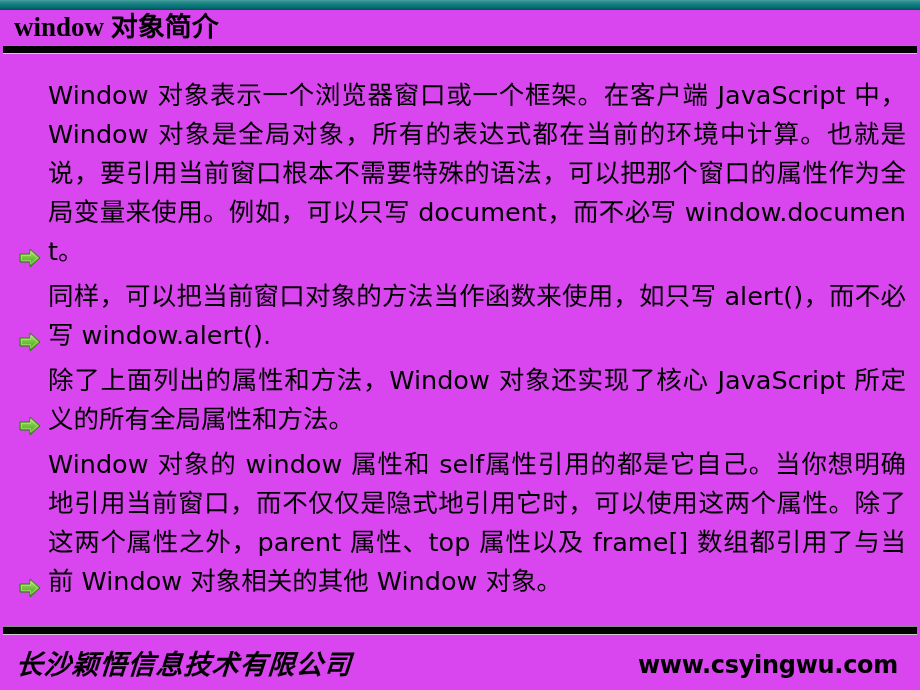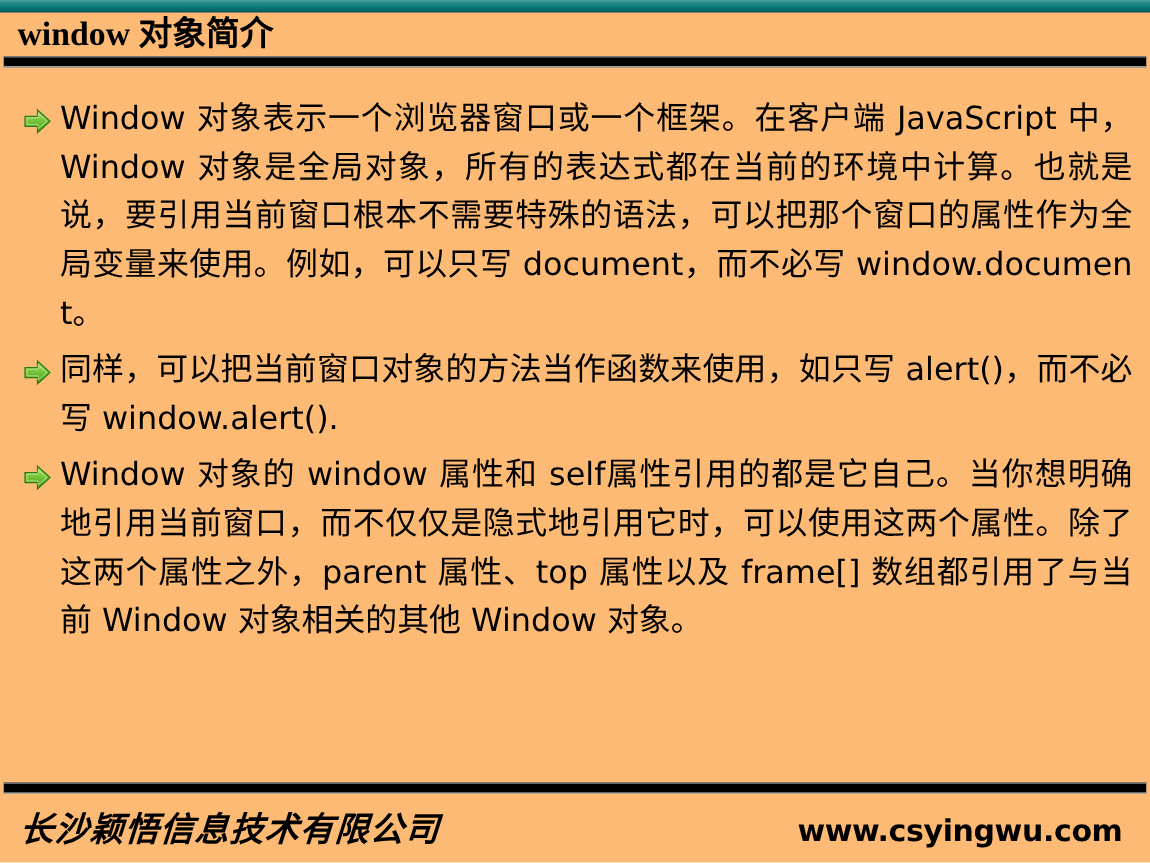--- a/index.html
+++ b/index.html
@@ -10,21 +10,21 @@
   }
   body {
     font-family: "Liberation Sans", "DejaVu Sans", sans-serif;
     -webkit-font-smoothing: antialiased;
   }
 
   .slide {
     position: relative;
     width: 920px;
     height: 690px;
-    background: #fdba74;
+    background: #d946ef;
     overflow: hidden;
     box-sizing: border-box;
   }
 
   
   .top-gradient-bar {
     position: absolute;
     left: 0;
     top: 0;
     width: 920px;
@@ -83,21 +83,21 @@
     left: 0;
     top: 60px;
     width: 920px;
     height: 562px;
     padding: 16px 14px 0 18px;
     box-sizing: border-box;
   }
 
   .bullet-item {
     display: flex;
-    align-items: flex-start;
+    align-items: flex-end;
     margin-bottom: 6px;
   }
 
   .bullet-arrow {
     flex: 0 0 auto;
     width: 24px;
     height: 26px;
     margin-top: 8px;
     margin-right: 6px;
     display: block;
@@ -201,20 +201,34 @@
             <stop offset="45%" stop-color="#78c63a"></stop>
             <stop offset="100%" stop-color="#3f9e1b"></stop>
           </linearGradient>
         </defs>
         <path d="M2 8 L12 8 L12 3 L22 12 L12 21 L12 16 L2 16 Z" fill="url(#ga1)" stroke="#2f7a12" stroke-width="1"></path>
         <path d="M3.5 9.3 L12.5 9.3 L12.5 6 L19.5 12 L12.5 18 L12.5 14.7 L3.5 14.7 Z" fill="none" stroke="#d6f0b5" stroke-width="0.8" opacity="0.65"></path>
       </svg>
       <div class="bullet-text">同样，可以把当前窗口对象的方法当作函数来使用，如只写 alert()，而不必写 window.alert().</div>
     </div>
 
+    <div class="bullet-item">
+      <svg class="bullet-arrow" viewBox="0 0 24 24" aria-hidden="true">
+        <defs>
+          <linearGradient id="ga2" x1="0" y1="0" x2="0" y2="1">
+            <stop offset="0%" stop-color="#b6e58a"></stop>
+            <stop offset="45%" stop-color="#78c63a"></stop>
+            <stop offset="100%" stop-color="#3f9e1b"></stop>
+          </linearGradient>
+        </defs>
+        <path d="M2 8 L12 8 L12 3 L22 12 L12 21 L12 16 L2 16 Z" fill="url(#ga2)" stroke="#2f7a12" stroke-width="1"></path>
+        <path d="M3.5 9.3 L12.5 9.3 L12.5 6 L19.5 12 L12.5 18 L12.5 14.7 L3.5 14.7 Z" fill="none" stroke="#d6f0b5" stroke-width="0.8" opacity="0.65"></path>
+      </svg>
+      <div class="bullet-text">除了上面列出的属性和方法，Window 对象还实现了核心 JavaScript 所定义的所有全局属性和方法。</div>
+    </div>
 
     <div class="bullet-item">
       <svg class="bullet-arrow" viewBox="0 0 24 24" aria-hidden="true">
         <defs>
           <linearGradient id="ga3" x1="0" y1="0" x2="0" y2="1">
             <stop offset="0%" stop-color="#b6e58a"></stop>
             <stop offset="45%" stop-color="#78c63a"></stop>
             <stop offset="100%" stop-color="#3f9e1b"></stop>
           </linearGradient>
         </defs>

